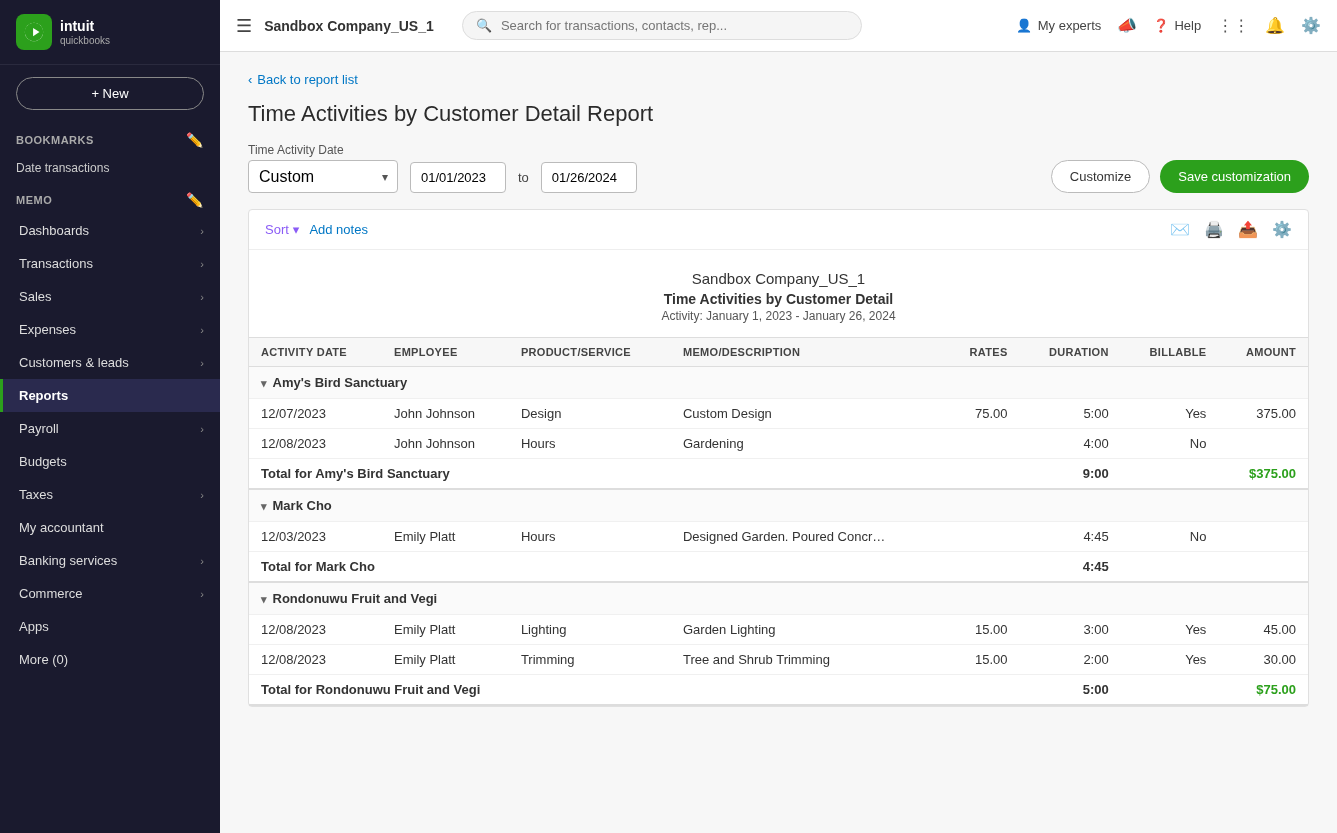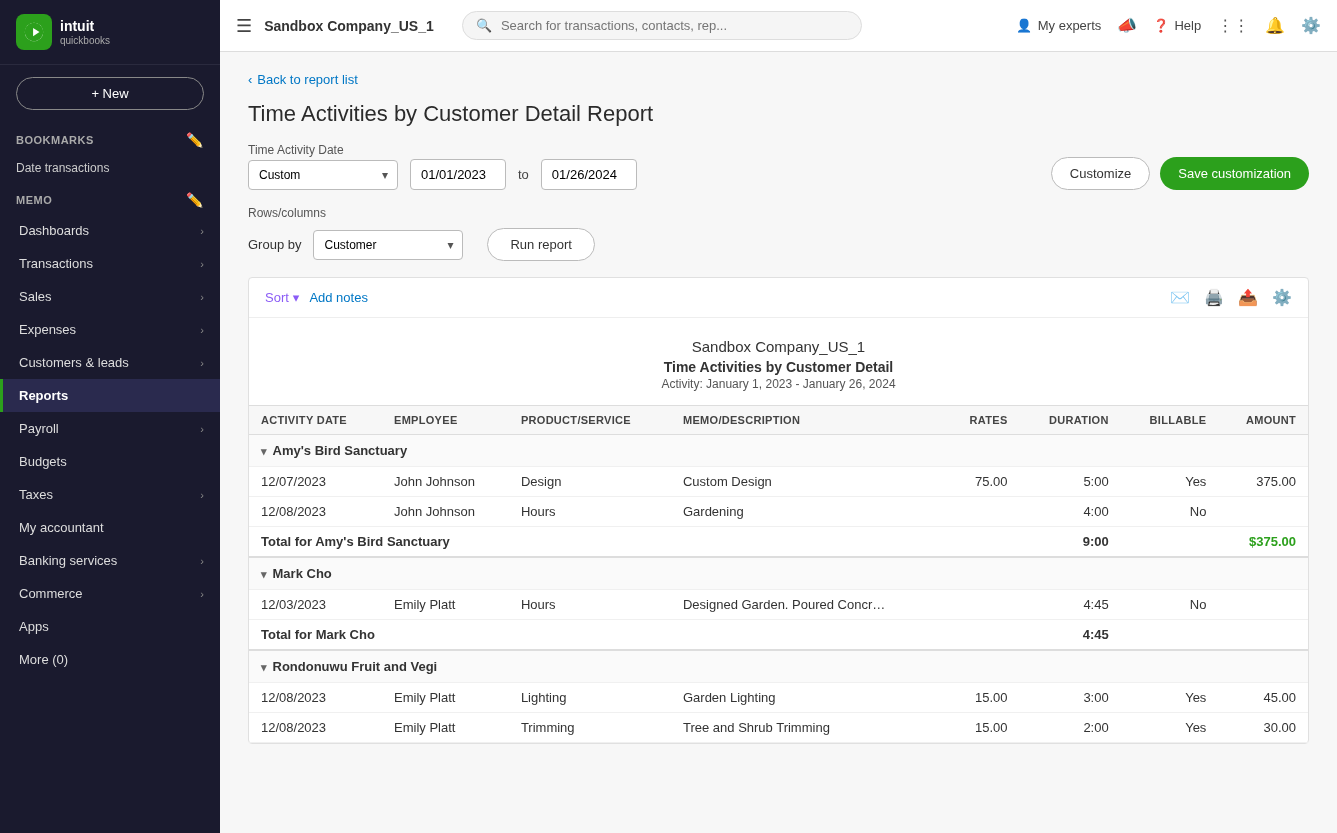--- a/index.html
+++ b/index.html
@@ -152,21 +152,21 @@
       font-weight: 400;
       color: #2b2b2b;
       margin-bottom: 16px;
     }
     .filter-group { display: flex; flex-direction: column; gap: 3px; }
     .filter-label { font-size: 12px; color: #555; font-weight: 500; }
     .filter-select {
       border: 1px solid #bbb;
       border-radius: 4px;
       padding: 7px 30px 7px 10px;
-      font-size: 12px;
+      font-size: 16px;
       background: #fff;
       appearance: none;
       -webkit-appearance: none;
       cursor: pointer;
       min-width: 150px;
       outline: none;
       position: relative;
     }
     .select-wrapper { position: relative; }
     .select-wrapper::after {
@@ -454,32 +454,20 @@
       <input class="filter-input" type="text" value="01/01/2023" style="">
       <span class="filter-to">to</span>
       <input class="filter-input" type="text" value="01/26/2024" style="">
       <div style="margin-left:auto; display:flex; gap:10px;">
         <button class="customize-btn">Customize</button>
         <button class="save-btn">Save customization</button>
       </div>
     </div>
 
     
-    <div class="rows-columns-section">
-      <div class="rows-label">Rows/columns</div>
-      <div class="group-row">
-        <span class="group-label">Group by</span>
-        <div class="select-wrapper">
-          <select class="filter-select">
-            <option>Customer</option>
-          </select>
-        </div>
-        <button class="run-btn">Run report</button>
-      </div>
-    </div>
 
     
     <div class="report-card">
       <div class="report-toolbar">
         <div class="sort-btn">
           <span>Sort</span>
           <span>▾</span>
         </div>
         <span class="add-notes-btn">Add notes</span>
         <div class="report-icons">
@@ -573,19 +561,25 @@
               <tr>
                 <td class="">12/08/2023</td>
                 <td class="">Emily Platt</td>
                 <td class="">Trimming</td>
                 <td class="">Tree and Shrub Trimming</td>
                 <td class="right">15.00</td>
                 <td class="right">2:00</td>
                 <td class="right">Yes</td>
                 <td class="right">30.00</td>
               </tr>
+              <tr class="group-total">
+                <td colspan="5">Total for Rondonuwu Fruit and Vegi</td>
+                <td class="right">5:00</td>
+                <td></td>
+                <td class="right green">$75.00</td>
+              </tr>
             </tbody>
         </table>
       </div>
     </div>
 
   </div>
 </div>
 
 </body></html>

